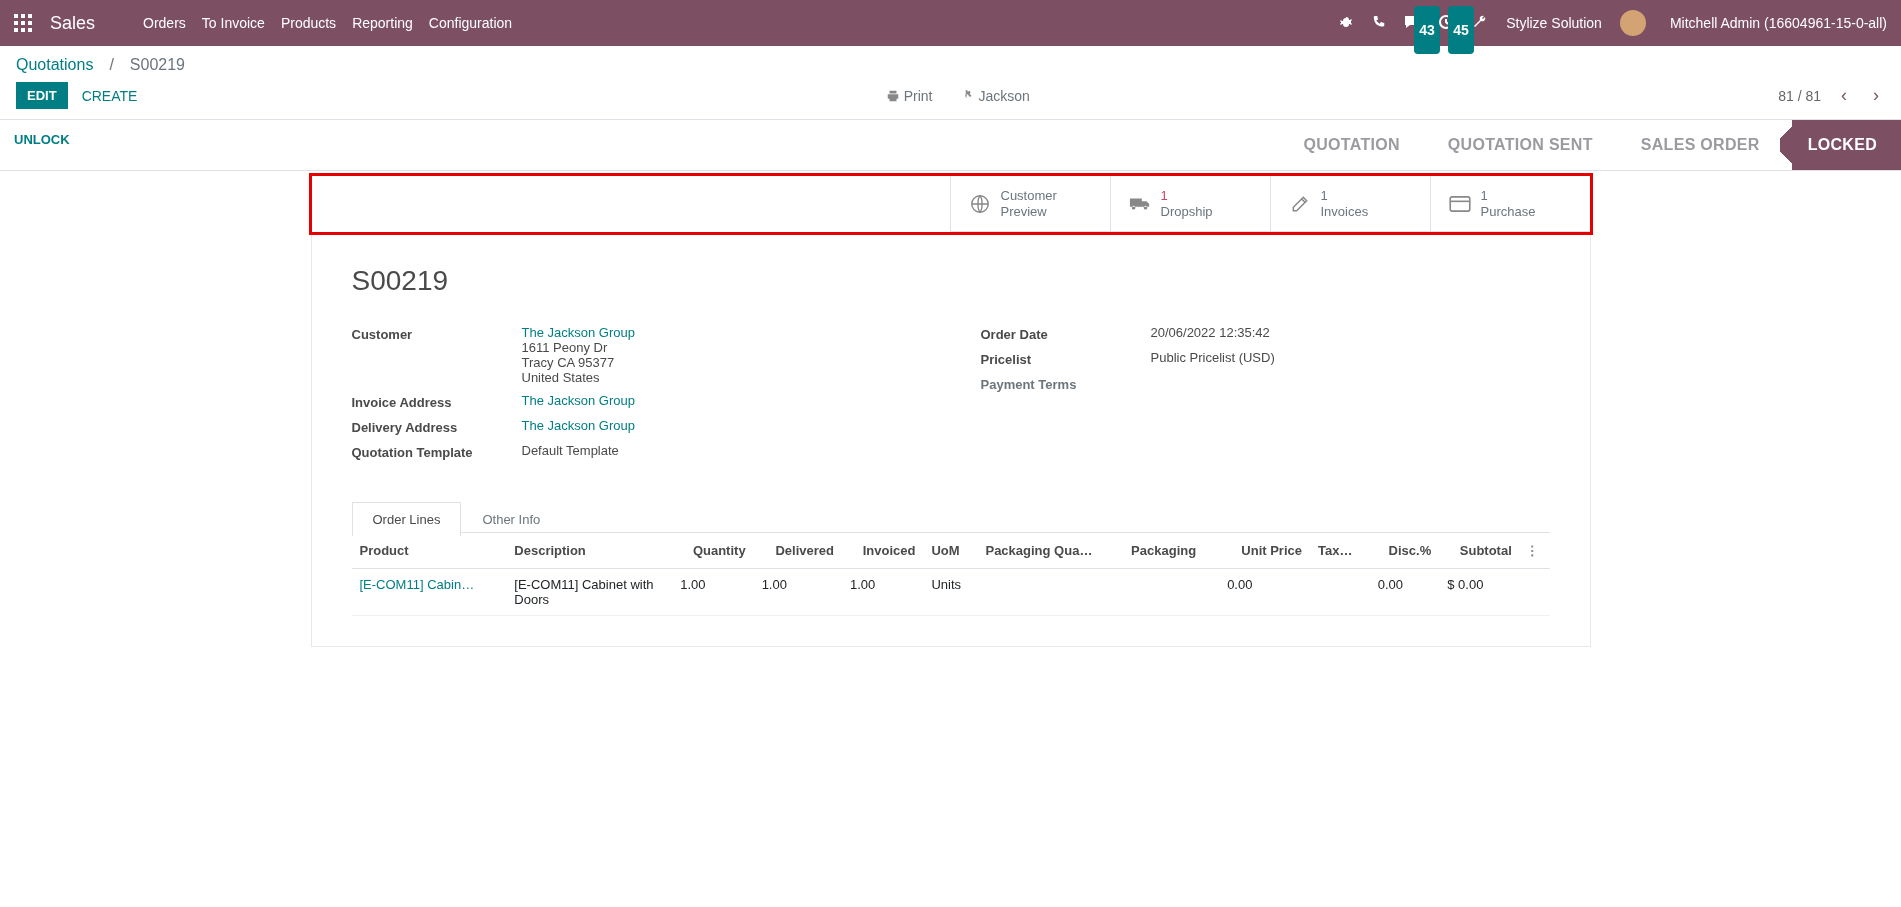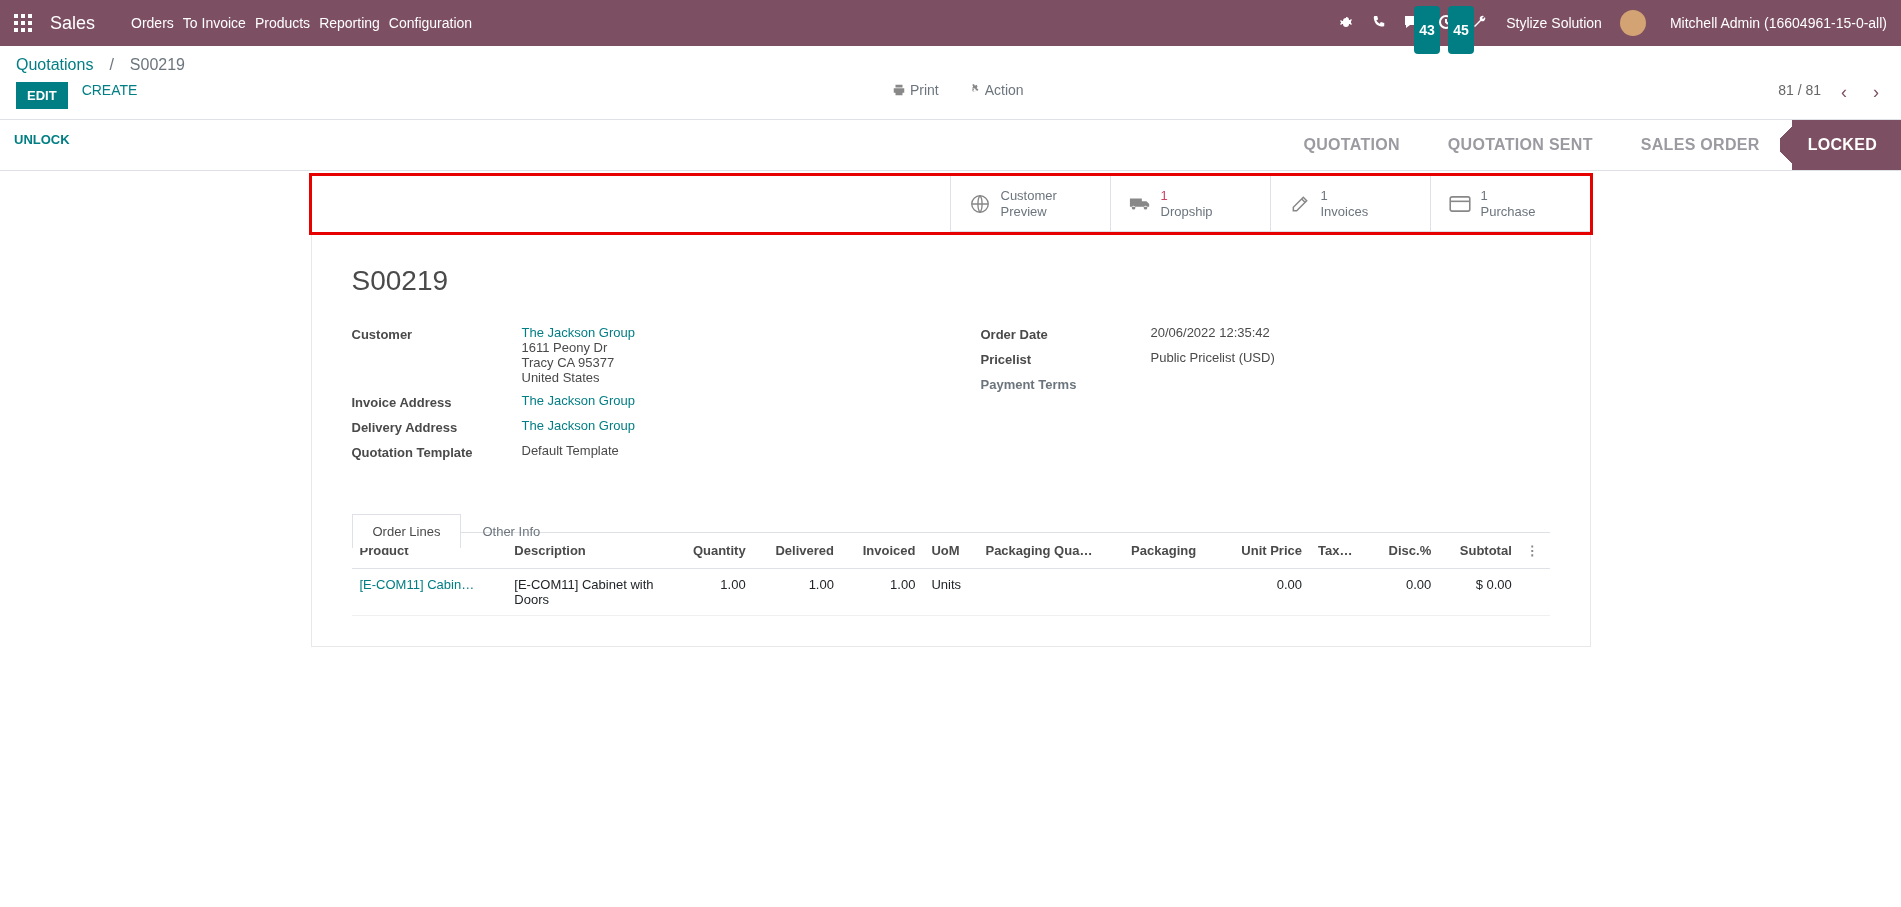--- a/index.html
+++ b/index.html
@@ -2,30 +2,30 @@
 <html><head>
 <meta charset="utf-8">
 <style>
 *{margin:0;padding:0;box-sizing:border-box}
 body{font-family:"Segoe UI","Helvetica Neue",Arial,sans-serif;font-size:13px;color:#212529;background:#fff}
 :root{--brand:#7C4F63;--teal:#017e84;--muted:#6c757d;--border:#dee2e6}
 .topbar{background:var(--brand);color:#fff;height:46px;display:flex;align-items:center;padding:0 14px;gap:18px;font-size:14px}
 .grid-icon{width:18px;height:18px;display:inline-block}
 .grid-icon svg{fill:#fff}
 .brand{font-size:18px;font-weight:normal}
-.menu{display:flex;gap:9px;margin-left:18px;flex:1}
+.menu{display:flex;gap:16px;margin-left:30px;flex:1}
 .menu-item{cursor:pointer}
 .right{display:flex;align-items:center;gap:18px}
 .badge{position:relative}
 .pill{position:absolute;top:-8px;left:10px;background:var(--teal);color:#fff;font-size:14px;font-weight:bold;padding:16px 5px;border-radius:4px}
 .avatar{width:26px;height:26px;border-radius:50%;background:#d4a373;display:inline-block;margin-right:6px}
 .bar2{display:flex;align-items:center;padding:10px 16px 0;gap:16px;font-size:16px}
 .crumb-root{color:var(--teal)}
 .crumb-sep,.crumb-leaf{color:var(--muted)}
-.bar3{display:flex;align-items:flex-start;padding:8px 16px 10px;gap:14px;font-size:14px}
+.bar3{display:flex;align-items:center;padding:8px 16px 10px;gap:14px;font-size:14px}
 .btn-edit{background:var(--teal);color:#fff;border:1px solid var(--teal);padding:5px 10px;font-weight:600;font-size:13px}
 .btn-create{color:var(--teal);font-weight:500}
 .center{flex:1;display:flex;justify-content:center;gap:28px}
 .act{color:var(--muted);cursor:pointer;display:flex;align-items:center;gap:4px}
 .pager{color:#666}
 .chevron{color:var(--brand);font-size:18px;padding:0 6px;cursor:pointer}
 .bar4{display:flex;align-items:stretch;border-top:1px solid var(--border);border-bottom:1px solid var(--border);height:52px}
 .unlock{color:var(--teal);font-weight:600;padding:12px 14px;font-size:13px}
 .bar4-space{flex:1}
 .stage{position:relative;display:flex;align-items:center;padding:0 20px 0 28px;color:#9a9aa0;font-size:16px;font-weight:600;letter-spacing:0.3px}
@@ -44,27 +44,27 @@
 .content{padding:30px 40px}
 h1{font-size:28px;font-weight:500;color:#4a4a4a;margin-bottom:28px}
 .two{display:flex;gap:60px}
 .col{flex:1}
 .frow{display:flex;margin-bottom:8px;align-items:flex-start;font-size:13px}
 .flab{width:170px;font-weight:600;color:#4a4a4a;padding-top:2px}
 .fval{color:#4a4a4a}
 .link{color:var(--teal)}
 .muted{color:var(--muted)}
 .tabs{display:flex;margin-top:30px;border-bottom:1px solid var(--border)}
-.tab{padding:9px 20px;border:1px solid transparent;border-bottom:none;cursor:pointer;color:#6c757d;font-size:13px;position:relative;top:16px}
+.tab{padding:9px 20px;border:1px solid transparent;border-bottom:none;cursor:pointer;color:#6c757d;font-size:13px;position:relative;top:4px}
 .tab.active{border-color:var(--border);background:#fff;color:#4a4a4a;font-weight:500}
 table{width:100%;border-collapse:collapse;font-size:13px}
 th{text-align:left;font-weight:600;color:#4a4a4a;padding:10px 8px;border-bottom:1px solid var(--border);white-space:nowrap}
 th.r{text-align:right}
 td{padding:8px;border-bottom:1px solid #f0f0f0;vertical-align:top}
-td.r{text-align:right}
+td.r{}
 .trunc{max-width:120px;overflow:hidden;text-overflow:ellipsis;white-space:nowrap;display:inline-block}
 .dots{color:#888;padding:0 6px;cursor:pointer}
 </style>
 </head>
 <body>
 
 <div class="topbar">
  <span class="grid-icon"><svg viewBox="0 0 18 18">
         <rect x="0" y="0" width="4" height="4"></rect>
         <rect x="7" y="0" width="4" height="4"></rect>
@@ -120,21 +120,21 @@
   <span class="act">
         <svg width="14" height="14" viewBox="0 0 16 16" fill="#888">
           <path d="M4 2h8v3H4zM2 6h12v5h-2v3H4v-3H2zM5 10h6v3H5z"></path>
         </svg>
         <span>Print</span>
       </span>
   <span class="act">
         <svg width="14" height="14" viewBox="0 0 16 16" fill="#888">
           <path d="M8 1l1 2 2-1 1 2-1 2 2 1-1 2-2-1-1 2-2-1 1-2-2-1 1-2-1-2 2-1zM8 6a2 2 0 1 0 0 4 2 2 0 0 0 0-4z"></path>
         </svg>
-        <span>Action</span>
+        <span>Jackson</span>
       </span>
  </div>
  <span class="pager">81 / 81</span>
  <span class="chevron">‹</span>
  <span class="chevron">›</span>
 </div>
 
 <div class="bar4">
  <span class="unlock">UNLOCK</span>
  <span class="bar4-space"></span>

